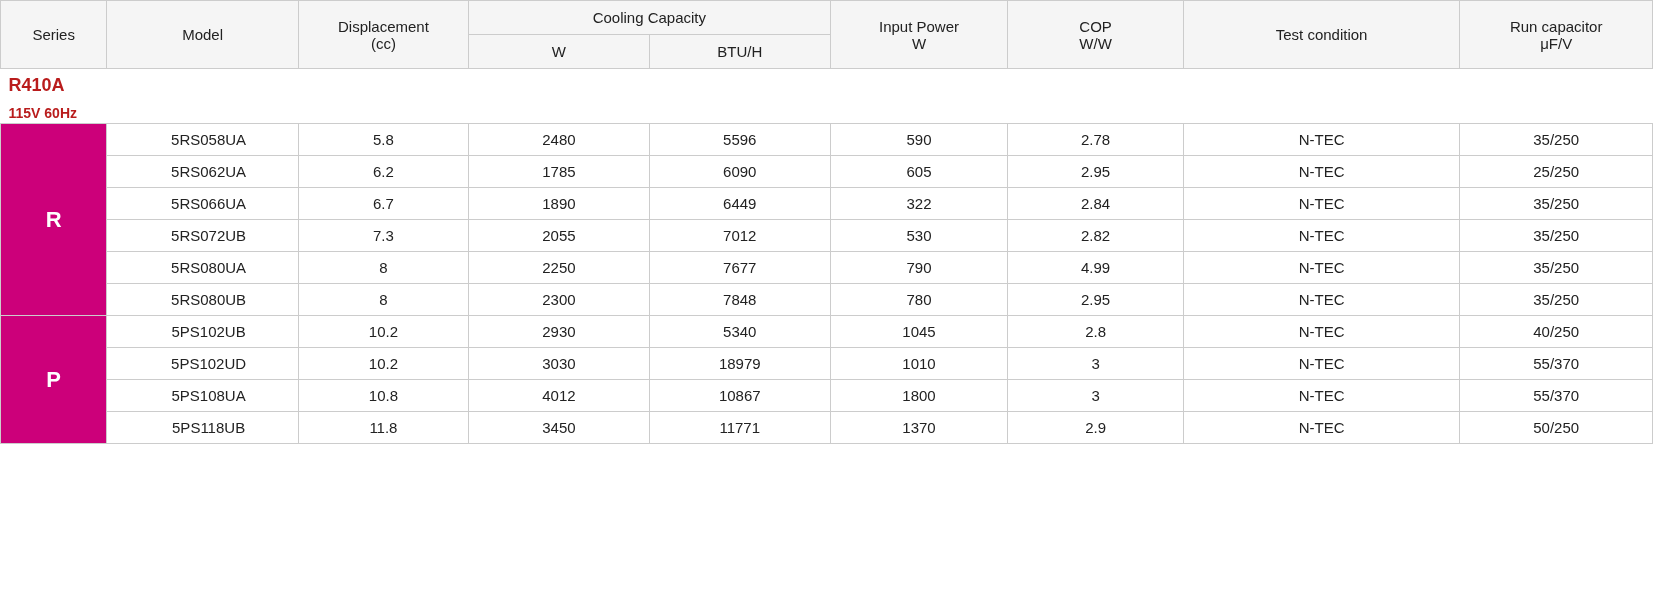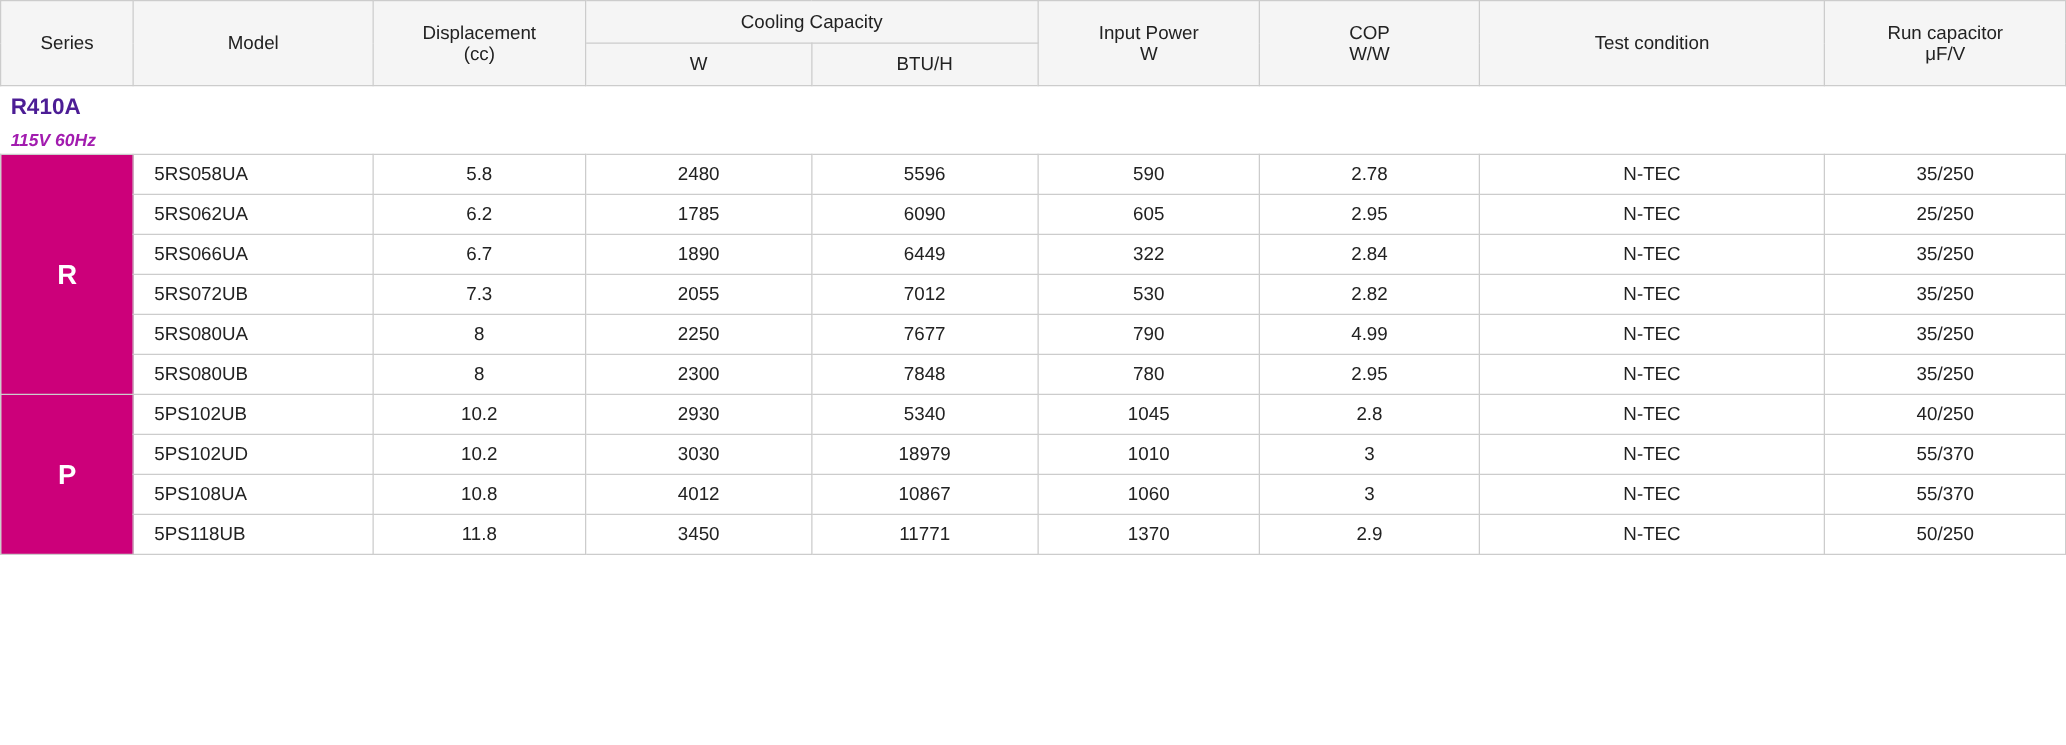--- a/index.html
+++ b/index.html
@@ -39,40 +39,39 @@
     thead tr.sub-header th {
       background: #f5f5f5;
     }
 
     .section-label-row td {
       padding: 6px 8px 2px 8px;
       border: none;
       background: #fff;
     }
     .r410a-label {
-      color: #4c1d95;
+      color: #b91c1c;
       font-weight: bold;
       font-size: 18px;
       text-align: center;
     }
     .voltage-label {
-      color: #a21caf;
+      color: #b91c1c;
       font-size: 14px;
       font-weight: bold;
-      font-style: italic;
     }
 
     tbody tr.data-row td {
       border: 1px solid #ccc;
       text-align: center;
       padding: 7px 4px;
       vertical-align: middle;
     }
     tbody tr.data-row td.model-cell {
-      text-align: left;
+      text-align: center;
       padding-left: 16px;
     }
 
     .series-cell {
       background: #cc007a;
       color: #fff;
       font-size: 22px;
       font-weight: bold;
       text-align: center;
       vertical-align: middle;
@@ -219,21 +218,21 @@
           <td>1010</td>
           <td>3</td>
           <td>N-TEC</td>
           <td>55/370</td>
         </tr>
         <tr class="data-row">
           <td class="model-cell">5PS108UA</td>
           <td>10.8</td>
           <td>4012</td>
           <td>10867</td>
-          <td>1060</td>
+          <td>1800</td>
           <td>3</td>
           <td>N-TEC</td>
           <td>55/370</td>
         </tr>
         <tr class="data-row">
           <td class="model-cell">5PS118UB</td>
           <td>11.8</td>
           <td>3450</td>
           <td>11771</td>
           <td>1370</td>

